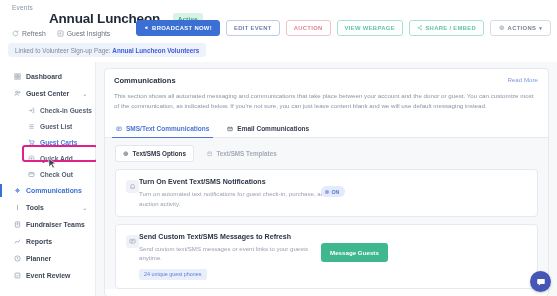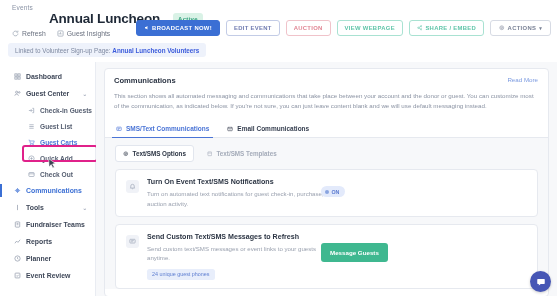--- a/index.html
+++ b/index.html
@@ -100,21 +100,21 @@
   .pill {
     display:flex; align-items:center; gap:4px; font-size:6.3px; font-weight:bold;
     padding:4px 7px; border-radius:3px; cursor:pointer; white-space:nowrap;
   }
   .pill svg { width:5.5px; height:5.5px; display:block; }
   .pill-sel { background:#fff; color:#2b3443; border:1px solid #e2e6ee; }
   .pill-un  { background:transparent; color:#a4abb9; border:1px solid transparent; }
 
   .card {
     background:#fff; border:1px solid #e6e9ef; border-radius:4px;
-    margin:0 10px 7px 10px; padding:8px 10px; display:flex; align-items:flex-start; gap:8px;
+    margin:0 10px 7px 10px; padding:8px 10px; display:flex; align-items:flex-start; 
     position:relative; min-height:38px;
   }
   .card-ic {
     width:13px; height:13px; flex:0 0 13px; border-radius:3px; background:#f0f2f7;
     display:flex; align-items:center; justify-content:center; color:#9aa3b4; margin-top:2px;
   }
   .card-ic svg { width:7px; height:7px; display:block; }
   .card-body { flex:1; min-width:0; }
   .card-title { font-size:7.1px; font-weight:bold; color:#2b3443; }
   .card-desc { margin-top:3px; font-size:6.1px; line-height:1.5; color:#9aa1af; max-width:190px; }

